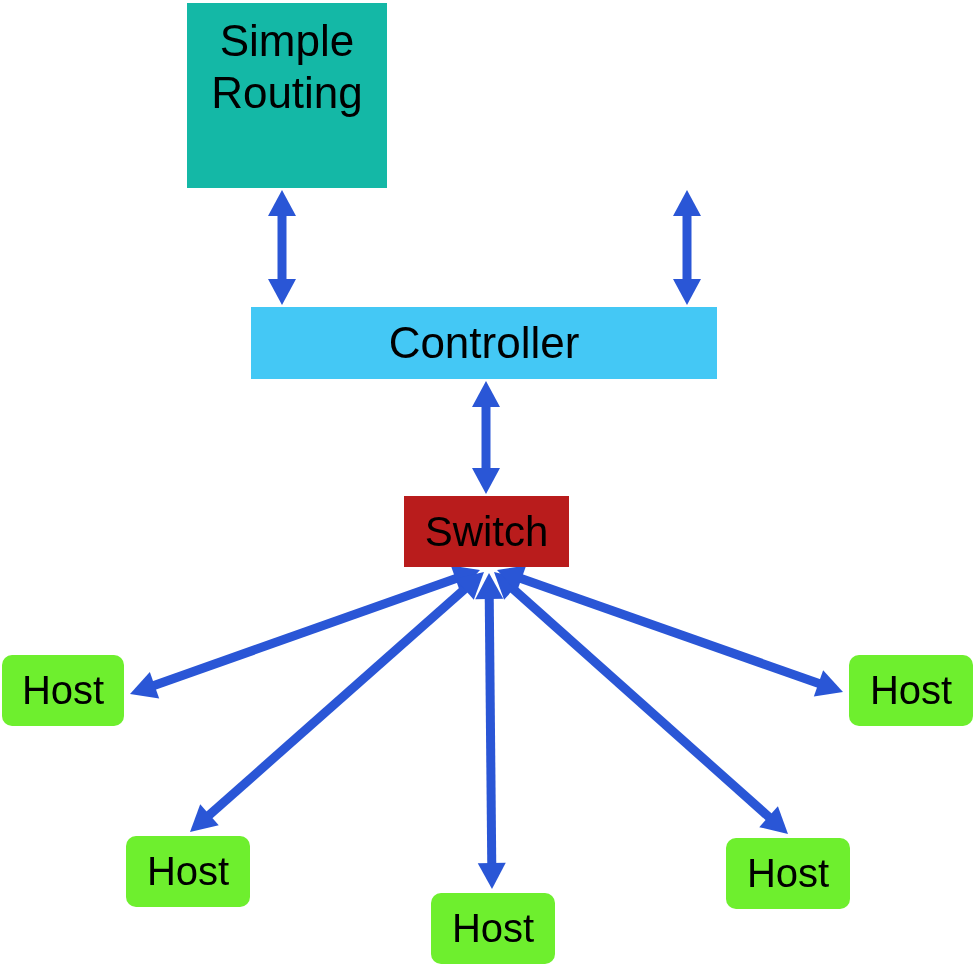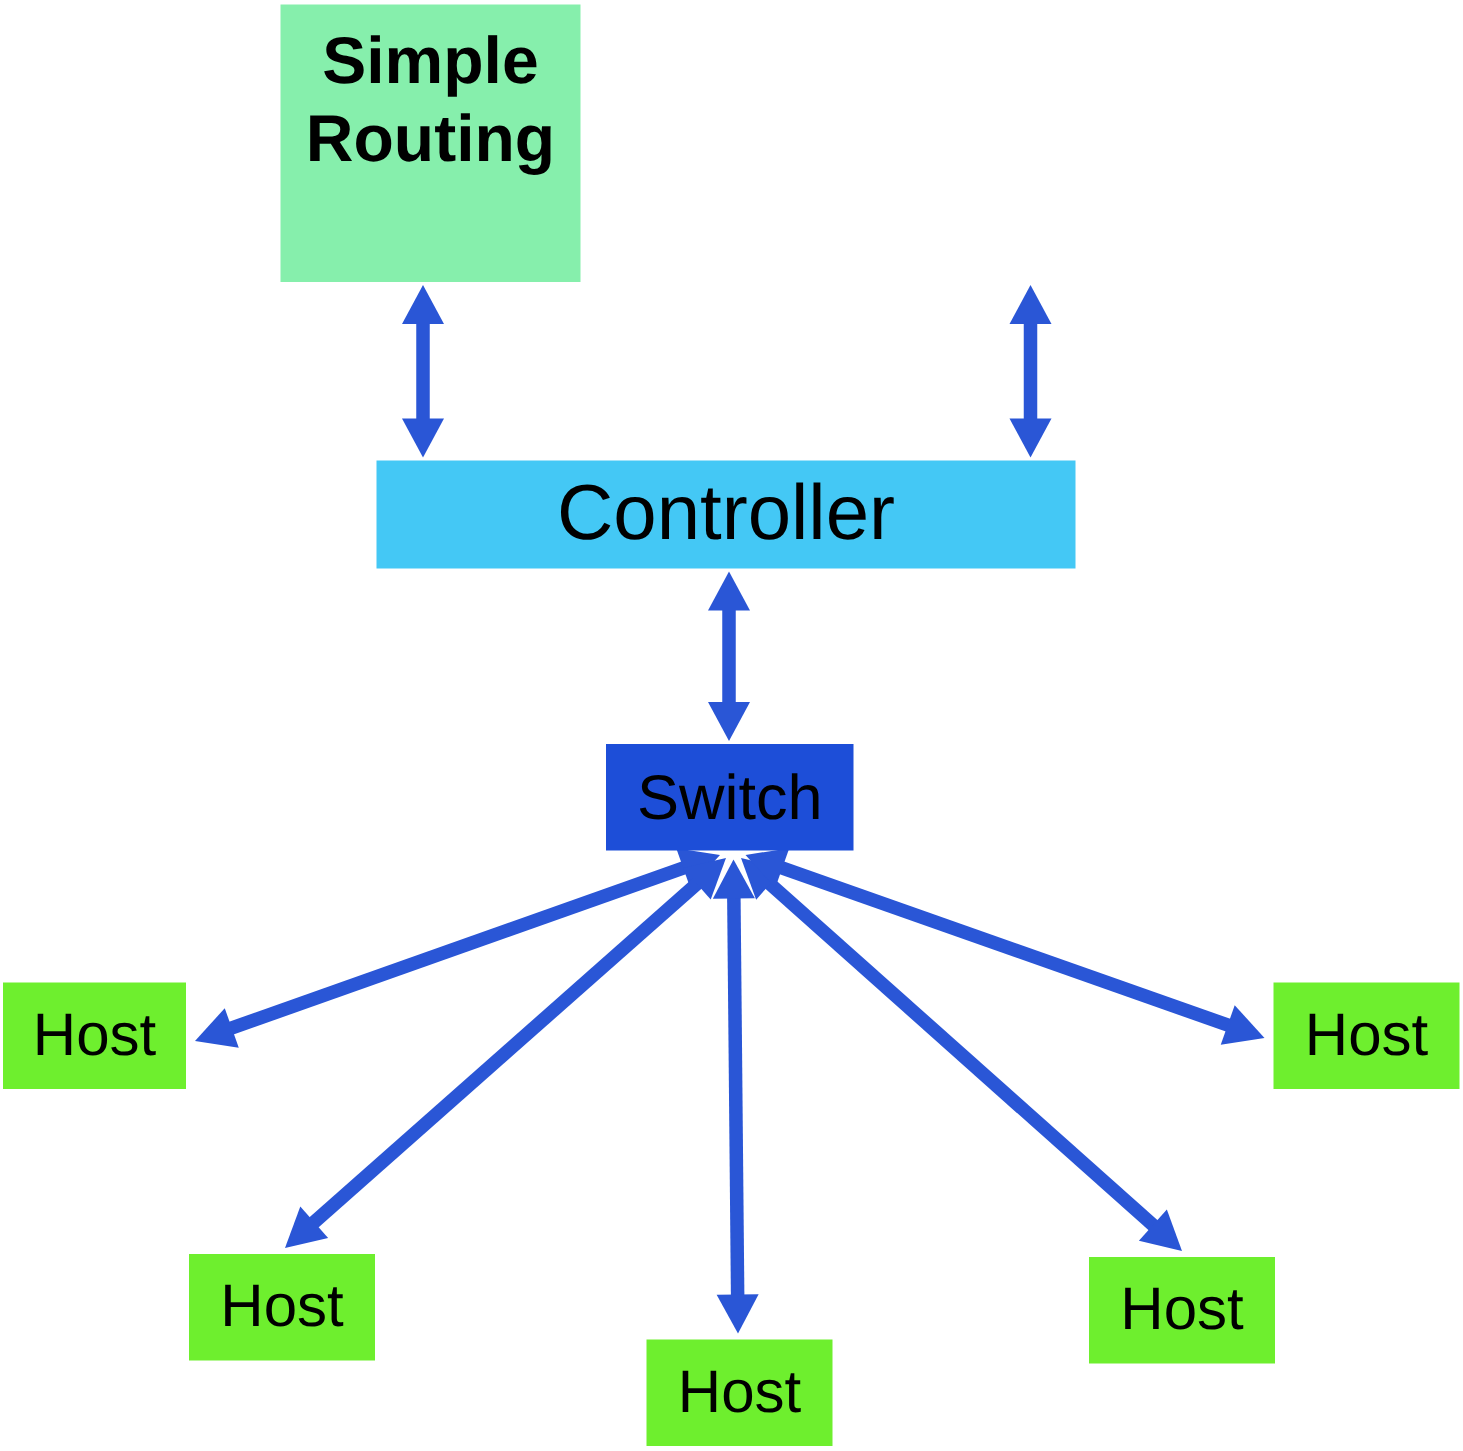--- a/index.html
+++ b/index.html
@@ -31,39 +31,39 @@
     align-items: center;
     justify-content: center;
     text-align: center;
     color: #000000;
     line-height: 1.18;
     box-sizing: border-box;
     white-space: pre-line;
     font-weight: 400;
   }
   .node-module {
-    background: #86efac;
+    background: #14b8a6;
     align-items: flex-start;
     justify-content: center;
     padding-top: 12px;
     font-size: 44px;
-    font-weight: bold;
   }
   .node-controller {
     background: #44C8F5;
-    font-size: 52px;
+    font-size: 44px;
   }
   .node-switch {
-    background: #1d4ed8;
+    background: #b91c1c;
     font-size: 42px;
     align-items: center;
   }
   .node-host {
     background: #6EEF2E;
     font-size: 40px;
+    border-radius: 10px;
   }
 </style>
 </head>
 <body>
 
 <div id="canvas">
 
   <svg id="arrow-layer" viewBox="0 0 975 967" xmlns="http://www.w3.org/2000/svg">
       <g>
         <line x1="282" y1="208.72" x2="282" y2="286.28" stroke="#2A56D6" stroke-width="9"></line>

